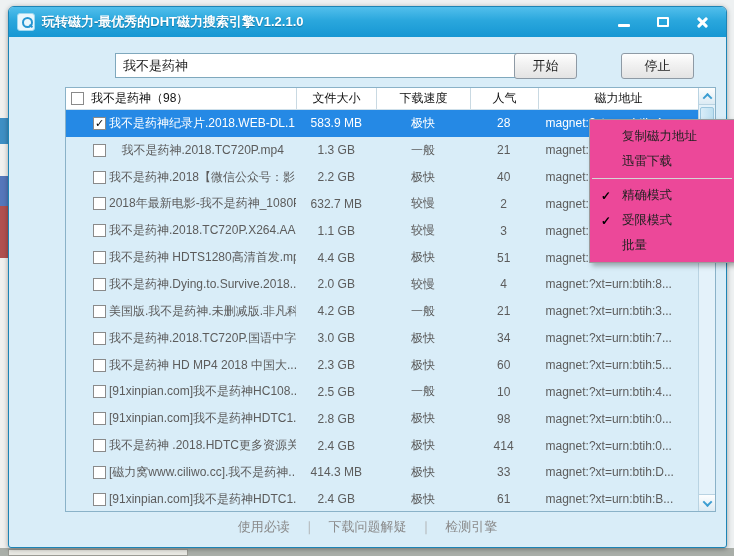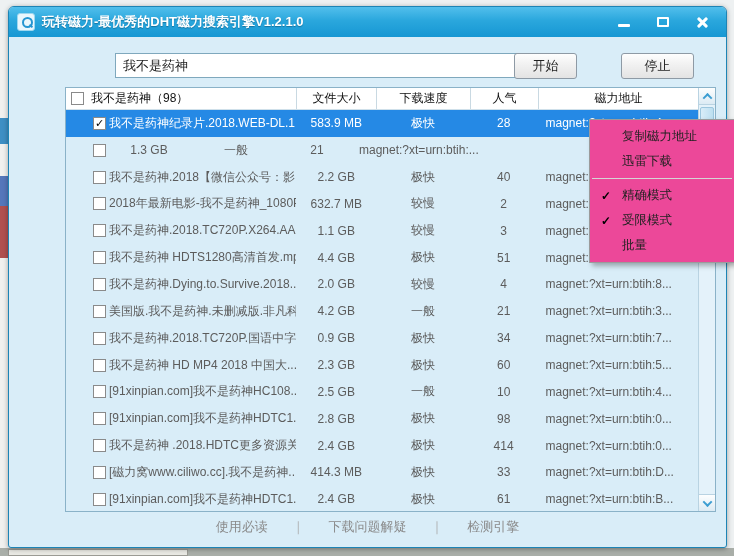--- a/index.html
+++ b/index.html
@@ -82,21 +82,21 @@
   
   .context-menu{position:absolute;left:580px;top:112px;width:146px;background:#ec4899;border:1px solid #9b9b9b;
     box-shadow:3px 3px 5px rgba(0,0,0,.3);z-index:50;padding:4px 0;}
   .menu-item{height:25px;display:flex;align-items:center;font-size:12.5px;color:#222;
     padding-left:32px;position:relative;cursor:pointer;white-space:nowrap;}
   .menu-item .chk{position:absolute;left:11px;font-size:12px;font-weight:bold;color:#000;}
   .menu-sep{height:1px;background:#d5d5d5;margin:4px 2px;}
 
   
   .footer{position:absolute;left:0;right:0;bottom:11px;display:flex;justify-content:center;
-    align-items:center;gap:24px;font-size:13px;color:#8a8a8a;}
+    align-items:center;gap:13px;font-size:13px;color:#8a8a8a;}
   .footer-link{cursor:pointer;}
   .footer-sep{color:#aaa;}
 </style>
 </head>
 <body>
 
 <div class="desktop-left">
   <div class="frag f1"></div>
   <div class="frag f2"></div>
   <div class="frag f3"></div>
@@ -146,20 +146,21 @@
           <div class="cell c-name">我不是药神纪录片.2018.WEB-DL.1...</div>
           <div class="cell c-size">583.9 MB</div>
           <div class="cell c-speed">极快</div>
           <div class="cell c-pop">28</div>
           <div class="cell c-magnet">magnet:?xt=urn:btih:4...</div>
         </div>
         <div class="row">
           <div class="c-check">
             <span class="cbox"></span>
           </div>
+          <div class="cell c-name">我不是药神.2018.TC720P.mp4</div>
           <div class="cell c-size">1.3 GB</div>
           <div class="cell c-speed">一般</div>
           <div class="cell c-pop">21</div>
           <div class="cell c-magnet">magnet:?xt=urn:btih:...</div>
         </div>
         <div class="row">
           <div class="c-check">
             <span class="cbox"></span>
           </div>
           <div class="cell c-name">我不是药神.2018【微信公众号：影...</div>
@@ -216,21 +217,21 @@
           <div class="cell c-size">4.2 GB</div>
           <div class="cell c-speed">一般</div>
           <div class="cell c-pop">21</div>
           <div class="cell c-magnet">magnet:?xt=urn:btih:3...</div>
         </div>
         <div class="row">
           <div class="c-check">
             <span class="cbox"></span>
           </div>
           <div class="cell c-name">我不是药神.2018.TC720P.国语中字....</div>
-          <div class="cell c-size">0.9 GB</div>
+          <div class="cell c-size">3.0 GB</div>
           <div class="cell c-speed">极快</div>
           <div class="cell c-pop">34</div>
           <div class="cell c-magnet">magnet:?xt=urn:btih:7...</div>
         </div>
         <div class="row">
           <div class="c-check">
             <span class="cbox"></span>
           </div>
           <div class="cell c-name">我不是药神 HD MP4 2018 中国大...</div>
           <div class="cell c-size">2.3 GB</div>

